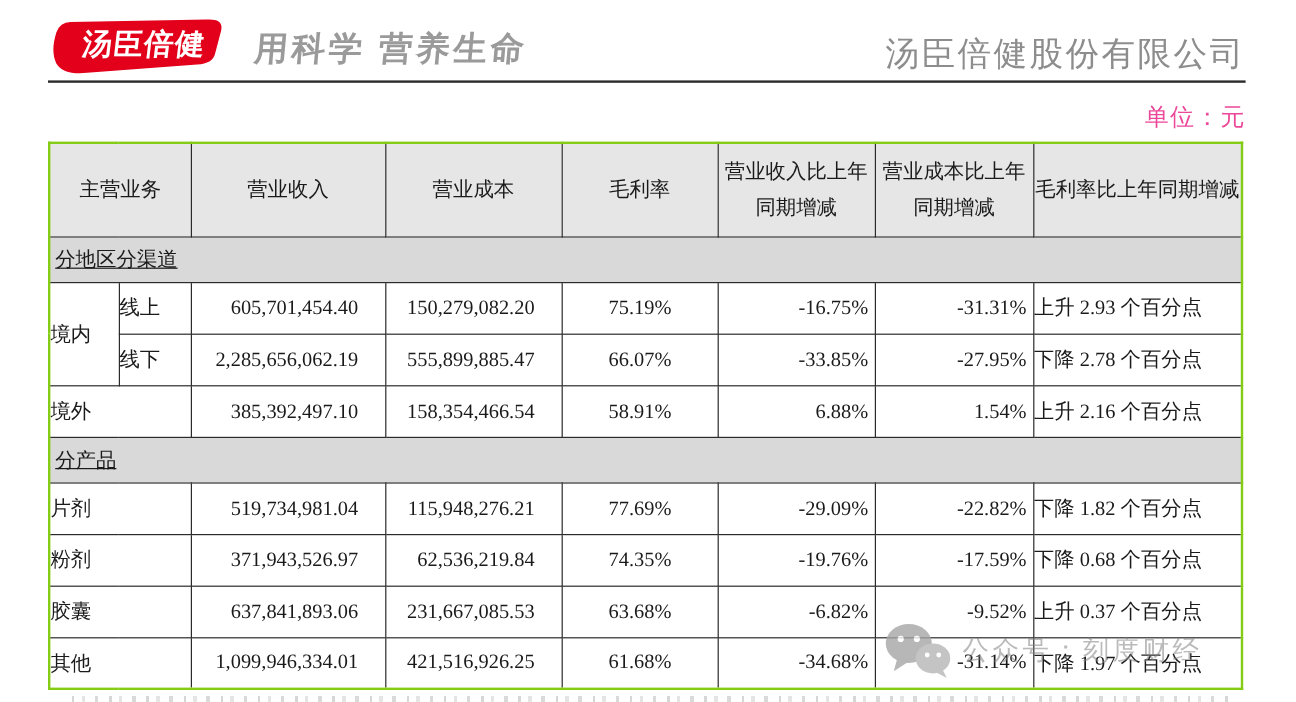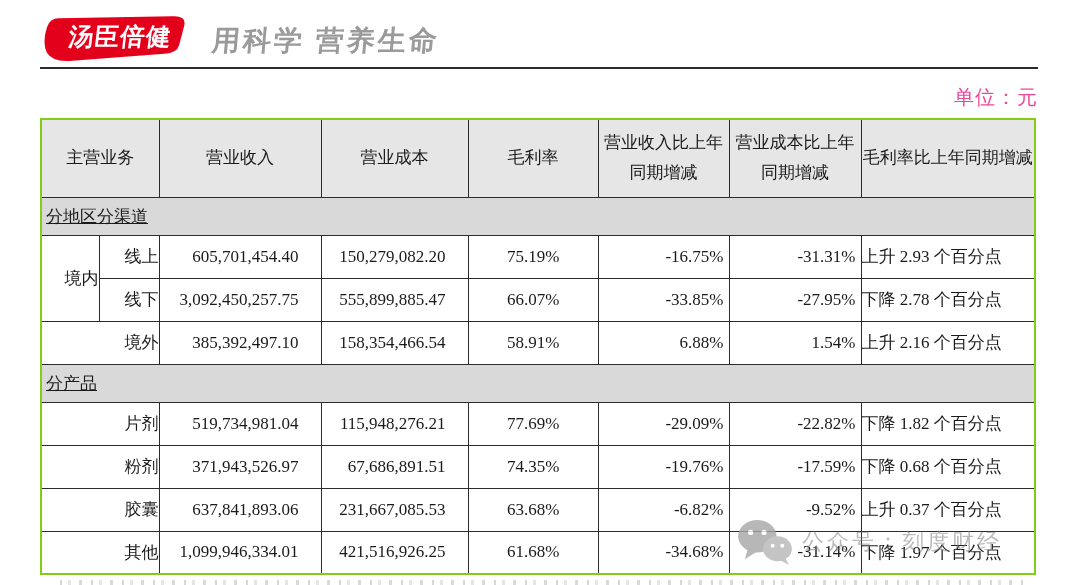--- a/index.html
+++ b/index.html
@@ -39,21 +39,21 @@
     border:1px solid #2b2b2b;
     font-size:17px;font-weight:400;padding:0;overflow:hidden;
   }
   tr.head{height:78px;}
   tr.head th{background:#e6e6e6;text-align:center;line-height:1.8;}
   th.wrapA{padding:0 10px;}
   th.wrapB{padding:0 14px;}
   tr.sec{height:38px;text-decoration:underline;}
   tr.sec td{background:#d9d9d9;text-align:left;padding-left:4px;}
   tr.data{height:43px;}
-  .c-name{text-align:right;}
+  .c-name{text-align:left;}
   .c-num{text-align:right;padding-right:22px !important;}
   .c-margin{text-align:right;padding-right:38px !important;}
   .c-yoy{text-align:right;padding-right:5px !important;}
   .c-desc{text-align:left;}
   
   .watermark{
     position:absolute;left:736px;top:518px;z-index:5;
     display:flex;align-items:center;gap:8px;pointer-events:none;
   }
   .watermark .wicon{width:58px;height:48px;opacity:.8;}
@@ -77,20 +77,21 @@
 <div>
 
   <div class="topbar">
     <div class="logo">
       <svg viewBox="0 0 150 52" width="148" height="52">
         <path d="M16,4 L131,2 Q146,1 143,12 L138,31 Q136,39 123,40 L30,47 Q10,49 4,39 Q-1,29 4,13 Q7,4 16,4 Z" fill="#e3001b"></path>
         <text x="76" y="31" text-anchor="middle" font-size="25" font-weight="bold" fill="#ffffff" font-family="'Liberation Sans','DejaVu Sans',sans-serif" letter-spacing="1" transform="matrix(1,0,-0.12,1,5,0)">汤臣倍健</text>
       </svg>
     </div>
     <div class="slogan">用科学 营养生命</div>
+    <div class="company">汤臣倍健股份有限公司</div>
   </div>
 
   <div class="unit">单位：元</div>
 
   <table class="main">
     <colgroup>
       <col style="width:58px">
         <col style="width:60px">
       <col style="width:162px">
         <col style="width:147px">
@@ -121,21 +122,21 @@
       <td class="c-num">605,701,454.40</td>
       <td class="c-num">150,279,082.20</td>
       <td class="c-margin">75.19%</td>
       <td class="c-yoy">-16.75%</td>
       <td class="c-yoy">-31.31%</td>
       <td class="c-desc">上升 2.93 个百分点</td>
     </tr>
 
     <tr class="data">
       <td class="c-name">线下</td>
-      <td class="c-num">3,092,450,257.75</td>
+      <td class="c-num">2,285,656,062.19</td>
       <td class="c-num">555,899,885.47</td>
       <td class="c-margin">66.07%</td>
       <td class="c-yoy">-33.85%</td>
       <td class="c-yoy">-27.95%</td>
       <td class="c-desc">下降 2.78 个百分点</td>
     </tr>
 
     <tr class="data">
       <td class="c-name" colspan="2">境外</td>
       <td class="c-num">385,392,497.10</td>
@@ -156,21 +157,21 @@
       <td class="c-num">115,948,276.21</td>
       <td class="c-margin">77.69%</td>
       <td class="c-yoy">-29.09%</td>
       <td class="c-yoy">-22.82%</td>
       <td class="c-desc">下降 1.82 个百分点</td>
     </tr>
 
     <tr class="data">
       <td class="c-name" colspan="2">粉剂</td>
       <td class="c-num">371,943,526.97</td>
-      <td class="c-num">67,686,891.51</td>
+      <td class="c-num">62,536,219.84</td>
       <td class="c-margin">74.35%</td>
       <td class="c-yoy">-19.76%</td>
       <td class="c-yoy">-17.59%</td>
       <td class="c-desc">下降 0.68 个百分点</td>
     </tr>
 
     <tr class="data">
       <td class="c-name" colspan="2">胶囊</td>
       <td class="c-num">637,841,893.06</td>
       <td class="c-num">231,667,085.53</td>

